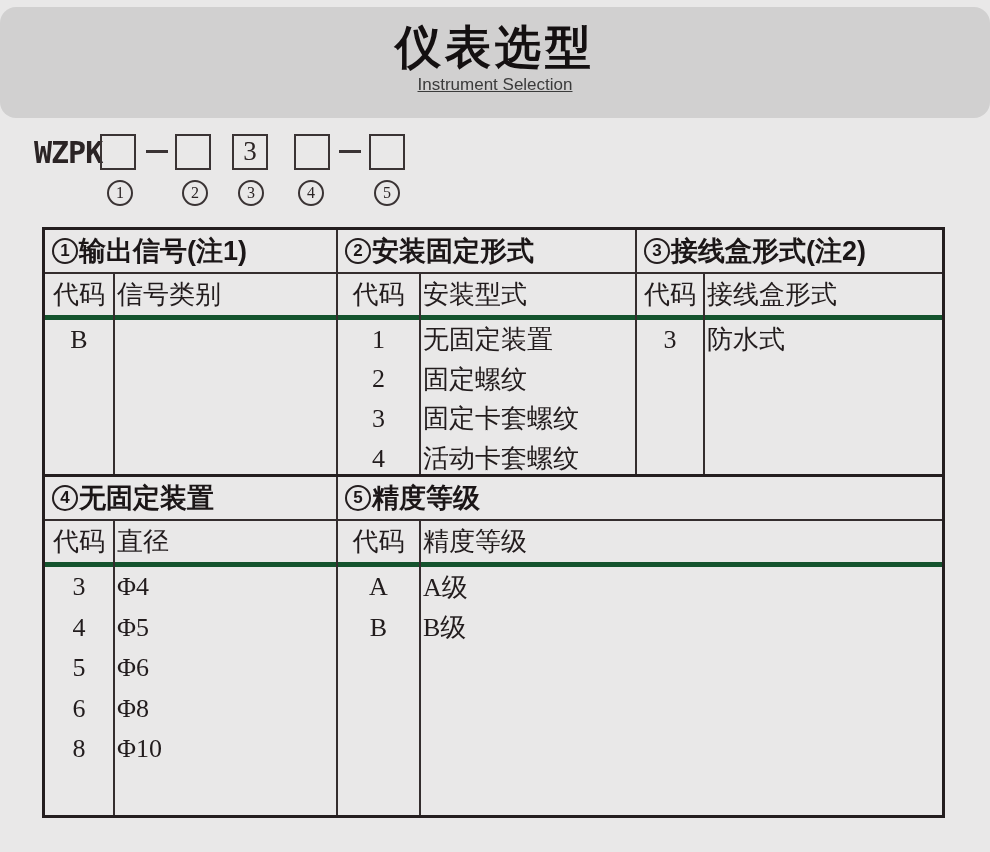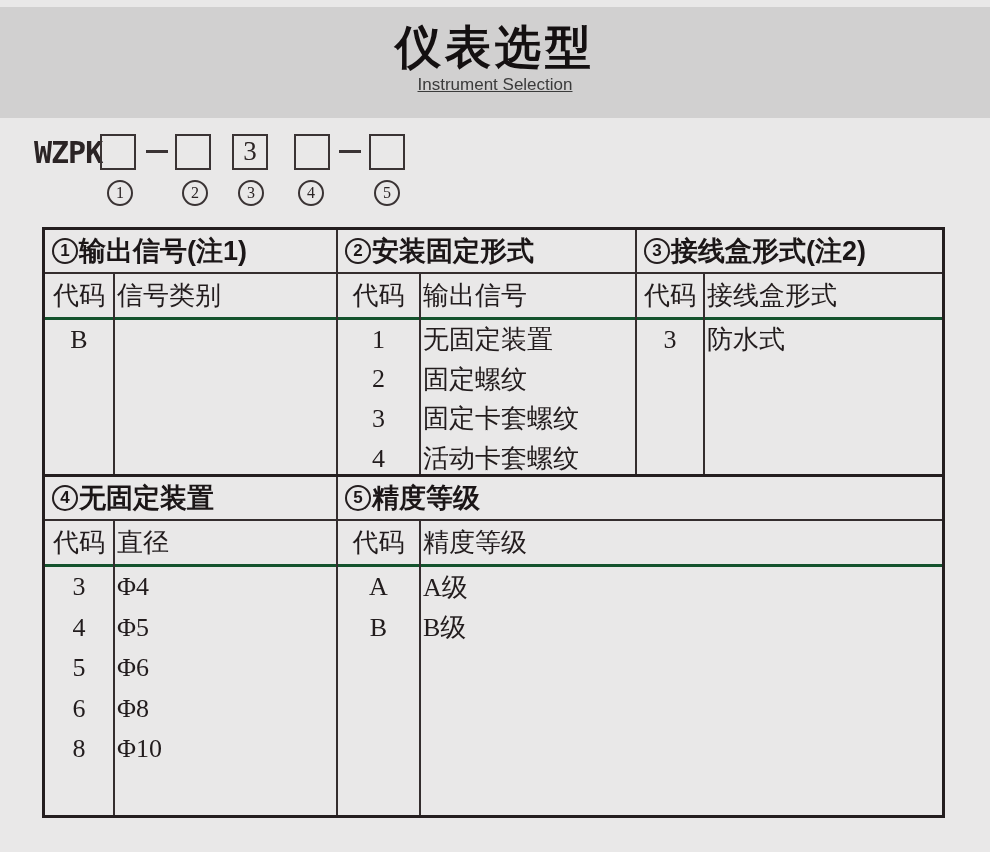--- a/index.html
+++ b/index.html
@@ -5,21 +5,21 @@
   html,body { margin:0; padding:0; }
   .page {
     position:relative; width:990px; height:852px;
     background:#e9e8e8; overflow:hidden;
     font-family:"Liberation Serif","DejaVu Serif",serif;
     color:#262021;
   }
   
   .banner {
     position:absolute; left:0; top:7px; width:990px; height:111px;
-    background:#d1d0d0; text-align:center;
+    background:#d1d0d0; text-align:center;border-radius:16px;
   }
   .banner-title {
     padding-top:14px;
     font-family:"Liberation Sans","DejaVu Sans",sans-serif;
     font-weight:bold; font-size:46px; letter-spacing:4px; color:#141011;
     line-height:52px;
   }
   .banner-sub {
     font-family:"Liberation Sans","DejaVu Sans",sans-serif;
     font-size:17px; color:#3b3b3b; line-height:24px;text-decoration:underline;
@@ -68,21 +68,21 @@
     display:flex; align-items:center; white-space:nowrap; overflow:hidden;
     font-family:"Liberation Sans","DejaVu Sans",sans-serif;
     font-weight:bold; font-size:27px; color:#1b1617; padding-left:7px;
   }
   .tcirc {
     width:26px; height:26px; border:2px solid #241e1f; border-radius:50%;
     box-sizing:border-box; text-align:center; line-height:21px;
     font-size:17px; font-weight:bold; flex-shrink:0; margin-right:1px;
   }
   .sec-sub {
-    height:46px; box-sizing:border-box; border-bottom:3px solid #14532d;
+    height:46px; box-sizing:border-box; border-bottom:5px solid #14532d;
     display:flex; align-items:center; font-size:26px; color:#221c1d;
   }
   .trow { display:flex; align-items:center; font-size:26px; color:#221c1d; }
   .block-top .trow { height:39.6px; }
   .block-bottom .trow { height:40.5px; }
   .code-cell { text-align:center; flex-shrink:0; box-sizing:border-box; }
   .s1 .code-cell,.s4 .code-cell { width:68px; }
   .s2 .code-cell,.s5 .code-cell { width:81px; }
   .s3 .code-cell { width:66px; }
   .val-cell { padding-left:4px; white-space:nowrap; overflow:hidden; }
@@ -135,21 +135,21 @@
         <div class="vline"></div>
       </div>
 
       <div class="section s2 rb">
         <div class="sec-title">
           <span class="tcirc">2</span>
           <span>安装固定形式</span>
         </div>
         <div class="sec-sub">
           <div class="code-cell">代码</div>
-          <div class="val-cell">输出信号</div>
+          <div class="val-cell">安装型式</div>
         </div>
         <div class="trow">
           <div class="code-cell">1</div>
           <div class="val-cell">无固定装置</div>
         </div>
         <div class="trow">
           <div class="code-cell">2</div>
           <div class="val-cell">固定螺纹</div>
         </div>
         <div class="trow">

